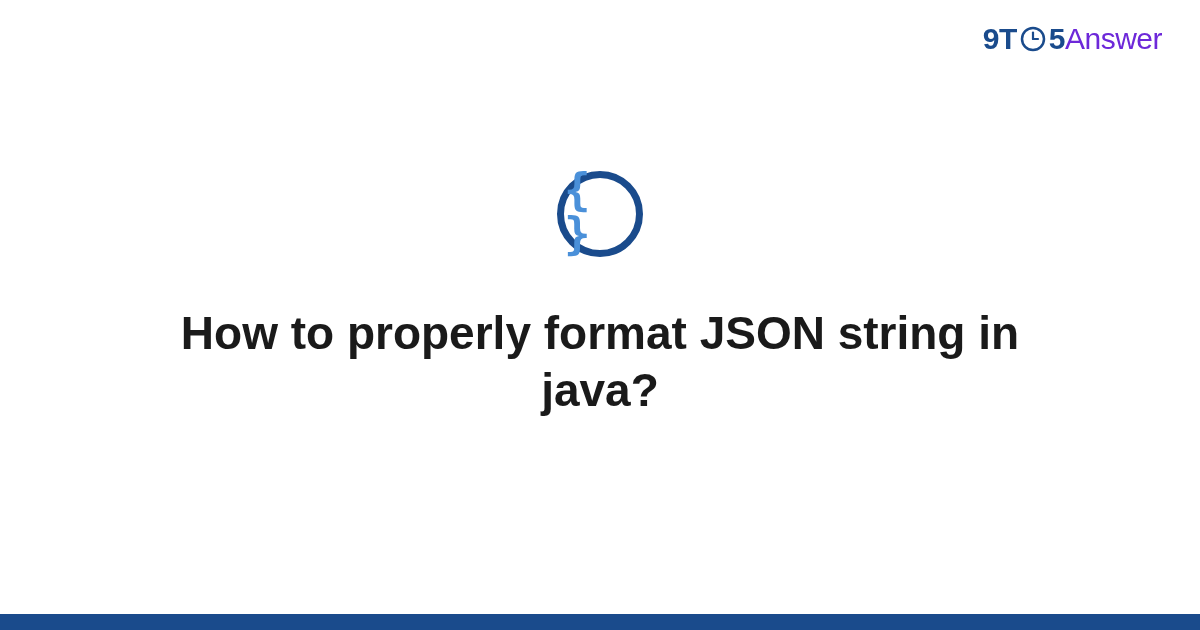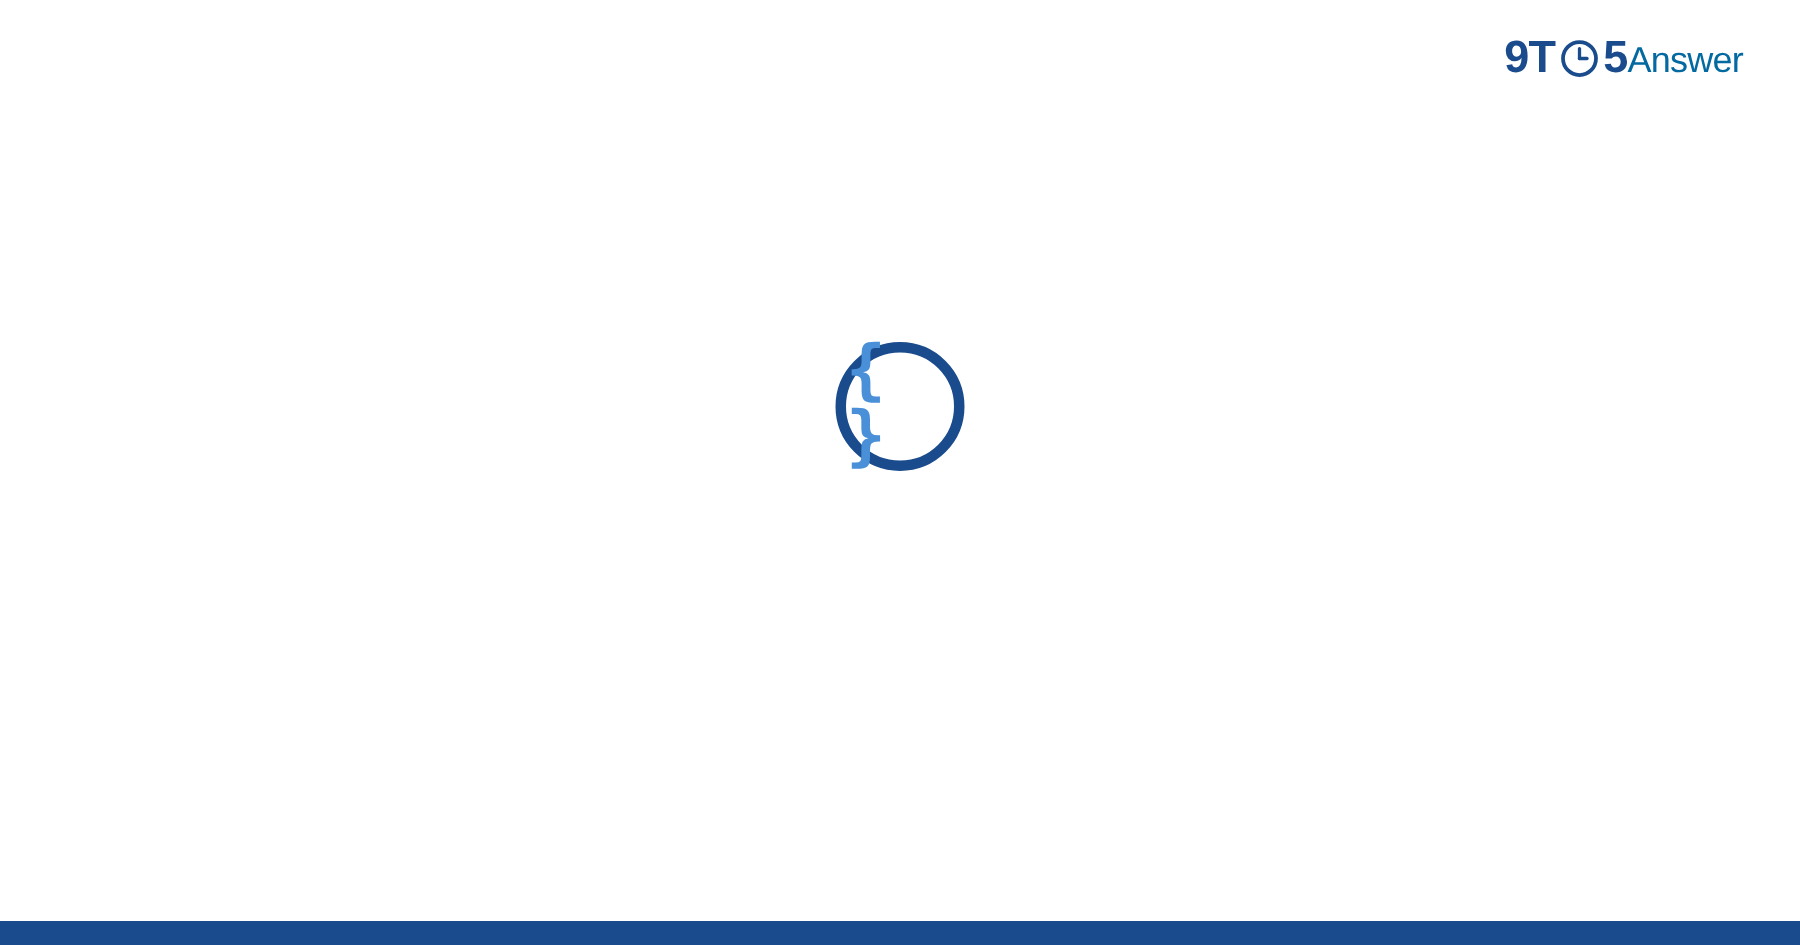--- a/index.html
+++ b/index.html
@@ -29,23 +29,23 @@
       color: #1a4b8c;
       letter-spacing: -0.5px;
     }
     .logo-clock {
       display: inline-flex;
       align-items: center;
       justify-content: center;
       margin: 0 1px;
     }
     .logo-5answer {
-      font-size: 24px;
+      font-size: 30px;
       font-weight: 400;
-      color: #0369a1;
+      color: #6d28d9;
       letter-spacing: -0.5px;
     }
     .logo-5 {
       font-weight: 700;
       color: #1a4b8c;
     }
     .content {
       position: absolute;
       top: 0;
       left: 0;
@@ -111,15 +111,16 @@
     <span class="logo-9t logo-5">5</span><span class="logo-5answer">Answer</span>
   </span>
 </div>
 
 <div class="content">
   <div class="icon-wrapper">
     <div class="json-icon-circle">
       <span class="json-braces">{ }</span>
     </div>
   </div>
+  <h1 class="title">How to properly format JSON string in java?</h1>
 </div>
 
 <div class="footer-bar"></div>
 
 </body></html>

